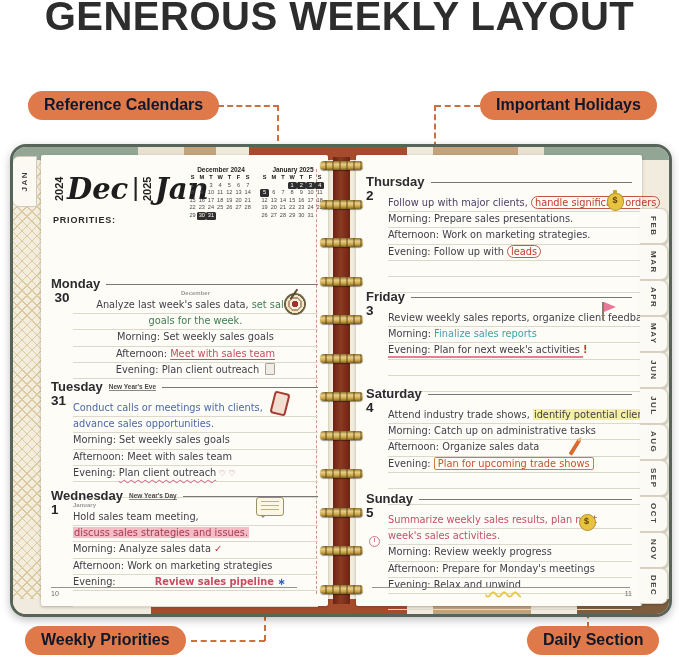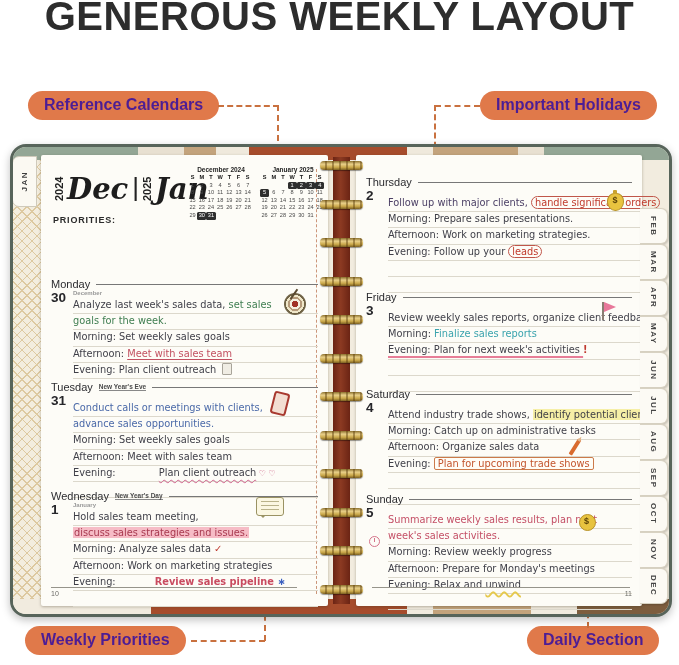--- a/index.html
+++ b/index.html
@@ -6,21 +6,21 @@
   #canvas{position:relative;width:679px;height:665px;background:#fff;overflow:hidden;
           font-family:"Liberation Sans",sans-serif;}
 
   
   .main-title{position:absolute;top:-6px;left:0;width:100%;text-align:center;
     font-size:40px;font-weight:800;letter-spacing:.5px;color:#2d2d2d;}
   .subtitle{position:absolute;top:44px;left:0;width:100%;text-align:center;
     font-size:20px;color:#3c3c3c;}
 
   
-  .badge{position:absolute;background:#e0794a;color:#4c1d95;font-weight:700;font-size:16px;
+  .badge{position:absolute;background:#e0794a;color:#0f172a;font-weight:700;font-size:16px;
     padding:5px 16px 6px;border-radius:17px;white-space:nowrap;}
   #badge-ref{left:28px;top:91px;}
   #badge-hol{left:480px;top:91px;}
   #badge-pri{left:25px;top:626px;}
   #badge-day{left:527px;top:626px;}
 
   
   .dash-h{position:absolute;border-top:2px dashed #c9713f;height:0;}
   .dash-v{position:absolute;border-left:2px dashed #c9713f;width:0;}
   .dot{position:absolute;width:9px;height:9px;border-radius:50%;background:#d4693b;}
@@ -83,21 +83,21 @@
   .pri-rows{position:absolute;left:12px;top:72px;width:264px;}
   .pri-row{display:flex;align-items:center;height:15.5px;border-bottom:1px solid #dcd8cc;}
   .chk{width:8px;height:8px;border:1.2px solid #b9b5aa;border-radius:1px;margin-right:6px;position:relative;flex:0 0 auto;}
   .chk.checked{border-color:#c4566a;}
   .chk.checked::after{content:"\2713";position:absolute;left:0;top:-3px;color:#b23333;font-size:9px;font-weight:700;}
   .pri-text{font-size:9.6px;font-family:"DejaVu Sans",sans-serif;white-space:nowrap;}
 
   
   .day-block{position:absolute;left:10px;right:10px;}
   .day-head{display:flex;align-items:center;height:13px;}
-  .day-name{font-size:11px;font-weight:400;color:#2c2c30;white-space:nowrap;}
+  .day-name{font-size:13px;font-weight:700;color:#2c2c30;white-space:nowrap;}
   .day-holiday{font-size:6.5px;font-weight:700;color:#4a4a4a;margin-left:6px;border-bottom:1px solid #888;white-space:nowrap;}
   .day-rule{flex:1;border-top:1px solid #777;margin-left:6px;margin-top:2px;}
   .day-body{display:flex;}
   .day-num{width:22px;font-size:13.5px;font-weight:700;color:#26262a;flex:0 0 auto;}
   .day-lines{flex:1;}
   .sub-row{height:8px;font-size:6px;color:#999;font-weight:700;}
   .day-line{height:15.2px;border-bottom:1px solid #dcd8cc;font-size:9.8px;
     font-family:"DejaVu Sans",sans-serif;white-space:nowrap;position:relative;line-height:14px;}
 
   
@@ -105,21 +105,21 @@
   .sg-green{color:#3e7d50;}
   .sg-blue{color:#4a69a8;}
   .sg-teal{color:#3aa3ad;}
   .sg-purple{color:#4c4066;}
   .sg-crimson{color:#c44f66;}
   .sg-crimson-bold{color:#c94b60;font-weight:700;margin-left:36px;}
   .sg-red{color:#c03a30;font-weight:700;}
   .sg-blue-mark{color:#3a5fc0;font-weight:700;}
   .sg-pink-doodle{color:#d06a8c;font-size:8px;}
   .sg-red-underline{color:#c25060;text-decoration:underline;text-underline-offset:2px;}
-  .sg-scribble{color:#3f3f48;text-decoration:underline wavy #d0608c 1px;text-underline-offset:3px;margin-left:40px;}
+  .sg-scribble{color:#3f3f48;text-decoration:underline wavy #d0608c 1px;text-underline-offset:3px;}
   .sg-crimson-wavy{color:#c44f66;text-decoration:underline wavy #c44f66 1px;text-underline-offset:3px;}
   .sg-hl-pink{background:#f6bcc6;color:#a83a50;padding:0 1px;margin-top:34px;}
   .sg-hl-yellow{background:#f6efa6;color:#3f3f45;padding:0 1px;}
   .sg-circled{color:#c0392b;border:1px solid #c0564a;border-radius:8px;padding:0 3px;}
   .sg-boxed{color:#c3542c;border:1px solid #cc7a4a;border-radius:2px;padding:0 3px;background:#fffdf6;}
   .sg-pink-underline{color:#3f3f48;text-decoration:underline solid #e77d96 2px;text-underline-offset:3px;}
   .sg-yellow-wavy{color:#3f3f48;text-decoration:underline wavy #e6c94d 2px;text-underline-offset:3px;}
   .sg-clipboard-icon{display:inline-block;width:8px;height:10px;background:#f0ede4;border:1px solid #a8a49a;
     border-radius:1px;margin-left:6px;vertical-align:-2px;}
 
@@ -326,21 +326,21 @@
             <div class="cal-cell">29</div>
             <div class="cal-cell">30</div>
             <div class="cal-cell">31</div>
             <div class="cal-cell"></div>
           </div>
         </div>
 
       <div class="pri-label">PRIORITIES:</div>
 
       <div id="days-left">
-          <div class="day-block" style="top: 122px;">
+          <div class="day-block" style="top: 122px; text-align: center;">
             <div class="day-head">
               <div class="day-name">Monday</div>
               <div class="day-rule"></div>
             </div>
             <div class="day-body">
               <div class="day-num">30</div>
               <div class="day-lines">
                 <div class="sub-row">December</div>
                 <div class="day-line"><span class="sg-dark">Analyze last week's sales data, </span><span class="sg-green">set sales</span></div>
                 <div class="day-line"><span class="sg-green">goals for the week.</span></div>
@@ -404,21 +404,21 @@
               <div class="day-name">Thursday</div>
               <div class="day-rule"></div>
             </div>
             <div class="day-body">
               <div class="day-num">2</div>
               <div class="day-lines">
                 <div class="sub-row"></div>
                 <div class="day-line"><span class="sg-purple">Follow up with major clients, </span><span class="sg-circled">handle significant orders</span></div>
                 <div class="day-line"><span class="sg-dark">Morning:  Prepare sales presentations.</span></div>
                 <div class="day-line"><span class="sg-dark">Afternoon: Work on marketing strategies.</span></div>
-                <div class="day-line"><span class="sg-dark">Evening:  Follow up your </span><span class="sg-circled">leads</span></div>
+                <div class="day-line"><span class="sg-dark">Evening:  Follow up with </span><span class="sg-circled">leads</span></div>
                 <div class="day-line"></div>
                 <div class="day-line"></div>
               </div>
             </div>
             <div class="icon icon-moneybag"></div>
           </div>
           <div class="day-block" style="top: 135px;">
             <div class="day-head">
               <div class="day-name">Friday</div>
               <div class="day-rule"></div>

